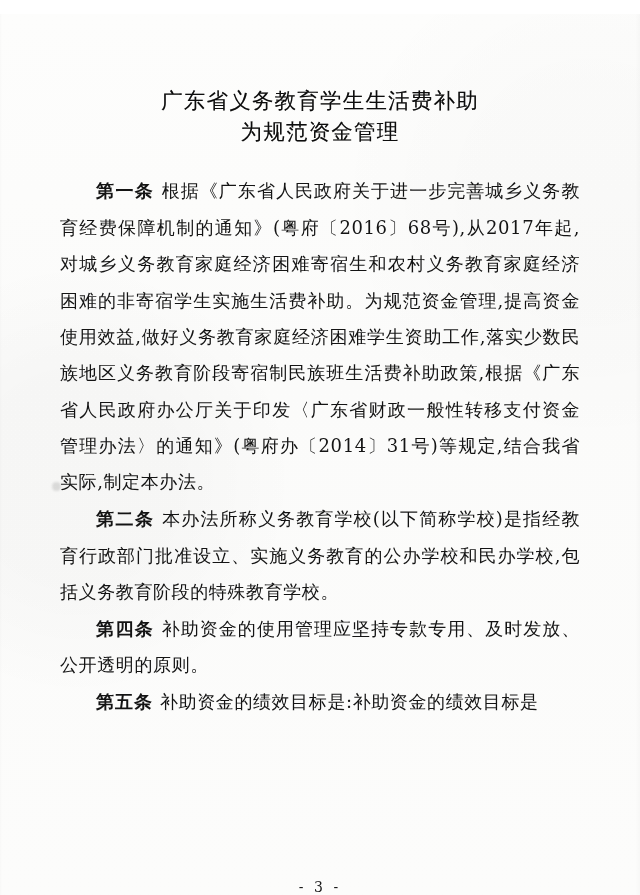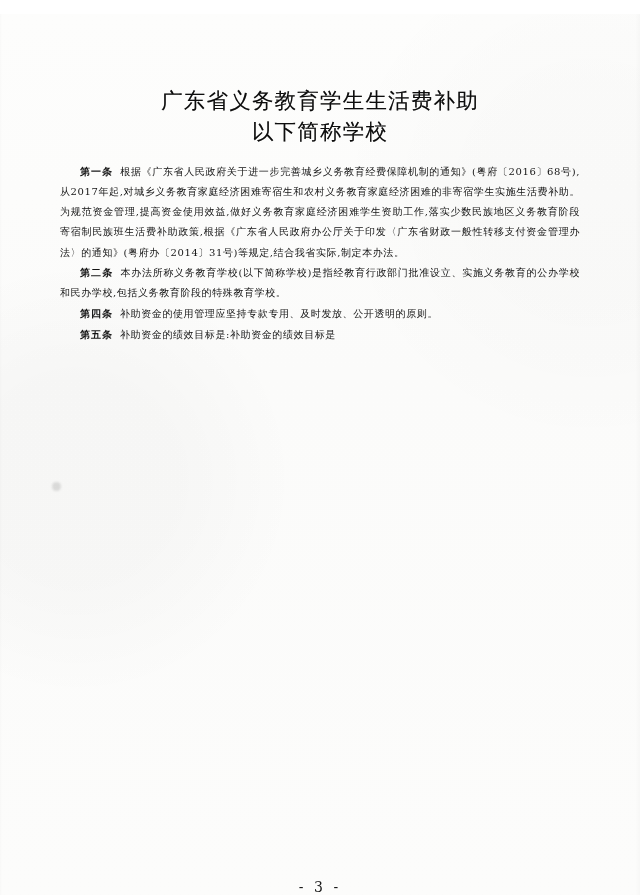--- a/index.html
+++ b/index.html
@@ -54,22 +54,22 @@
     letter-spacing: 1px;
     margin-top: 44px;
     color: #111;
     text-shadow: 0 0 0.5px rgba(0,0,0,0.3);
   }
   .chapter-heading .sp {
     display: inline-block;
     width: 10px;
   }
   .body-text {
-    margin-top: 14px;
-    font-size: 10px;
+    margin-top: 26px;
+    font-size: 18px;
     line-height: 2.02;
     text-align: justify;
     text-justify: inter-ideograph;
     letter-spacing: 0.6px;
     color: #141414;
   }
   .para {
     margin: 0 0 0.5px 0;
     text-indent: 2em;
   }
@@ -103,21 +103,21 @@
 </head>
 <body>
 
 <div class="page">
 
   <div class="paper-noise"></div>
   <div class="smudge" style="left:52px; top:468px;"></div>
 
   <h1 class="doc-title">
     <span>广东省义务教育学生生活费补助</span>
-    <span class="line2">以下简称学校</span>
+    <span class="line2">为规范资金管理</span>
   </h1>
 
 
   <div class="body-text">
 
     <p class="para">
       <span class="art">第一条</span><span class="gap"></span><span>根据《广东省人民政府关于进一步完善城乡义务教育经费保障机制的通知》(粤府〔2016〕68号),从2017年起,对城乡义务教育家庭经济困难寄宿生和农村义务教育家庭经济困难的非寄宿学生实施生活费补助。为规范资金管理,提高资金使用效益,做好义务教育家庭经济困难学生资助工作,落实少数民族地区义务教育阶段寄宿制民族班生活费补助政策,根据《广东省人民政府办公厅关于印发〈广东省财政一般性转移支付资金管理办法〉的通知》(粤府办〔2014〕31号)等规定,结合我省实际,制定本办法。</span>
     </p>
 
     <p class="para">

